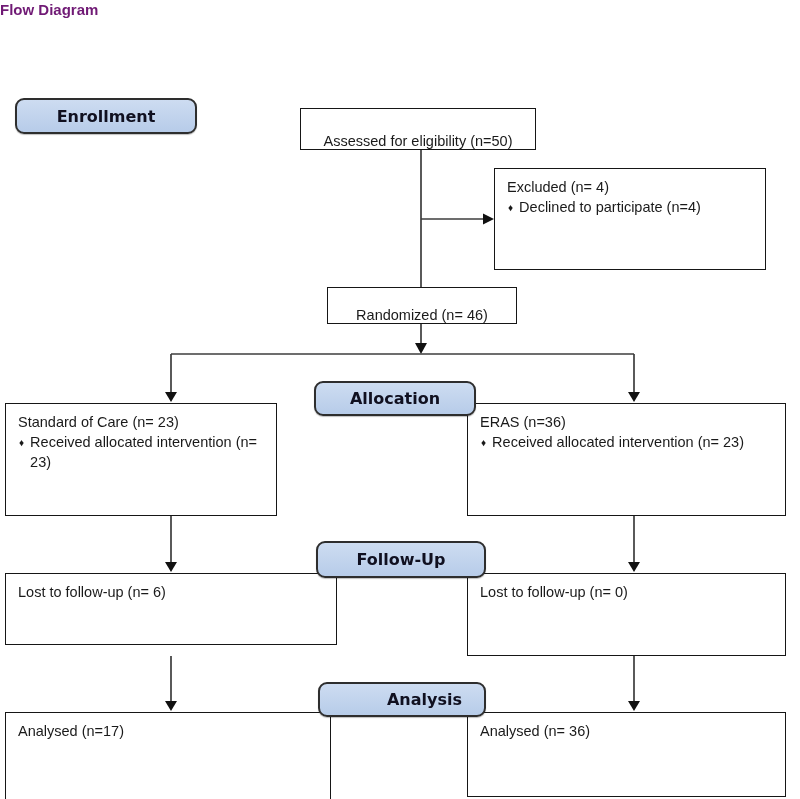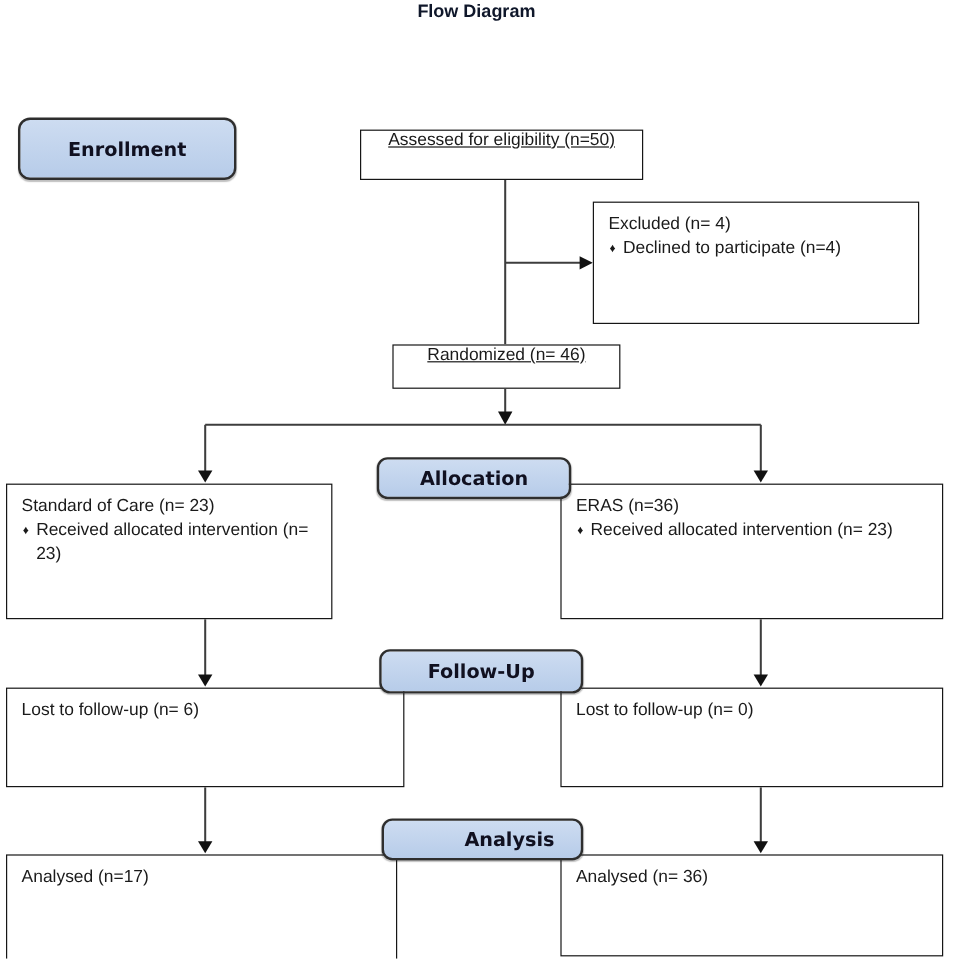--- a/index.html
+++ b/index.html
@@ -6,61 +6,60 @@
   .canvas{
     position:relative;
     width:800px;height:799px;
     background:#ffffff;
     font-family:"Liberation Sans", sans-serif;
     color:#1a1a1a;
     overflow:hidden;
   }
   .page-title{
     position:absolute;left:0;top:1px;width:794px;
-    text-align:center;
-    font-size:15px;font-weight:bold;color:#0f172a;
+    font-size:15px;font-weight:bold;color:#701a75;
   }
   .connectors{position:absolute;left:0;top:0;z-index:0;}
 
   .box{
     position:absolute;
     background:#ffffff;
     border:1.6px solid var(--box-border,#161616);
     box-sizing:border-box;
     font-size:14.5px;
     z-index:1;
   }
-  .box.center{display:flex;align-items:flex-start;justify-content:center;text-align:center;text-decoration:underline;}
+  .box.center{display:flex;align-items:flex-end;justify-content:center;text-align:center;}
   .box.corner{padding:8px 12px 0 12px;line-height:20px;}
   .bullet-line{display:flex;align-items:baseline;line-height:20px;}
   .bullet{font-size:10px;margin:0 6px 0 1px;position:relative;top:-1px;}
 
   .box-assessed {left:300px;top:108px;width:236px;height:42px;}
   .box-excluded {left:494px;top:168px;width:272px;height:102px;line-height:21px;padding-top:6px;}
   .box-randomized{left:327px;top:287px;width:190px;height:37px;}
   .box-alloc-left {left:5px;  top:403px;width:272px;height:113px;padding-top:10px;}
   .box-alloc-right{left:467px;top:403px;width:319px;height:113px;padding-top:10px;}
-  .box-fu-left  {left:5px;  top:573px;width:332px;height:83px;}
+  .box-fu-left  {left:5px;  top:573px;width:332px;height:72px;}
   .box-fu-right {left:467px;top:573px;width:319px;height:83px;}
   .box-an-left  {left:5px;  top:712px;width:326px;height:105px;}
   .box-an-right {left:467px;top:712px;width:319px;height:85px;}
 
   .stage{
     position:absolute;
     box-sizing:border-box;
     background:linear-gradient(var(--stage-fill-light,#cddcf1), var(--stage-fill,#b7cce9));
     border:2px solid var(--stage-border,#2e2e2e);
     border-radius:9px;
     display:flex;align-items:center;justify-content:center;
     font-family:"DejaVu Sans", sans-serif;
     font-size:16px;font-weight:bold;color:#101020;
     z-index:2;
     box-shadow:0 1px 1px rgba(0,0,0,0.25);
   }
-  .stage-enrollment{left:15px; top:98px; width:182px;height:52px;border-radius:10px;}
+  .stage-enrollment{left:15px; top:98px; width:182px;height:36px;}
   .stage-allocation{left:314px;top:381px;width:162px;height:35px;}
   .stage-followup  {left:316px;top:541px;width:170px;height:37px;}
   .stage-analysis  {left:318px;top:682px;width:168px;height:35px;padding-left:45px;}
 </style>
 </head>
 <body>
 
 <div class="canvas">
 
   <div class="page-title">Flow Diagram</div>

